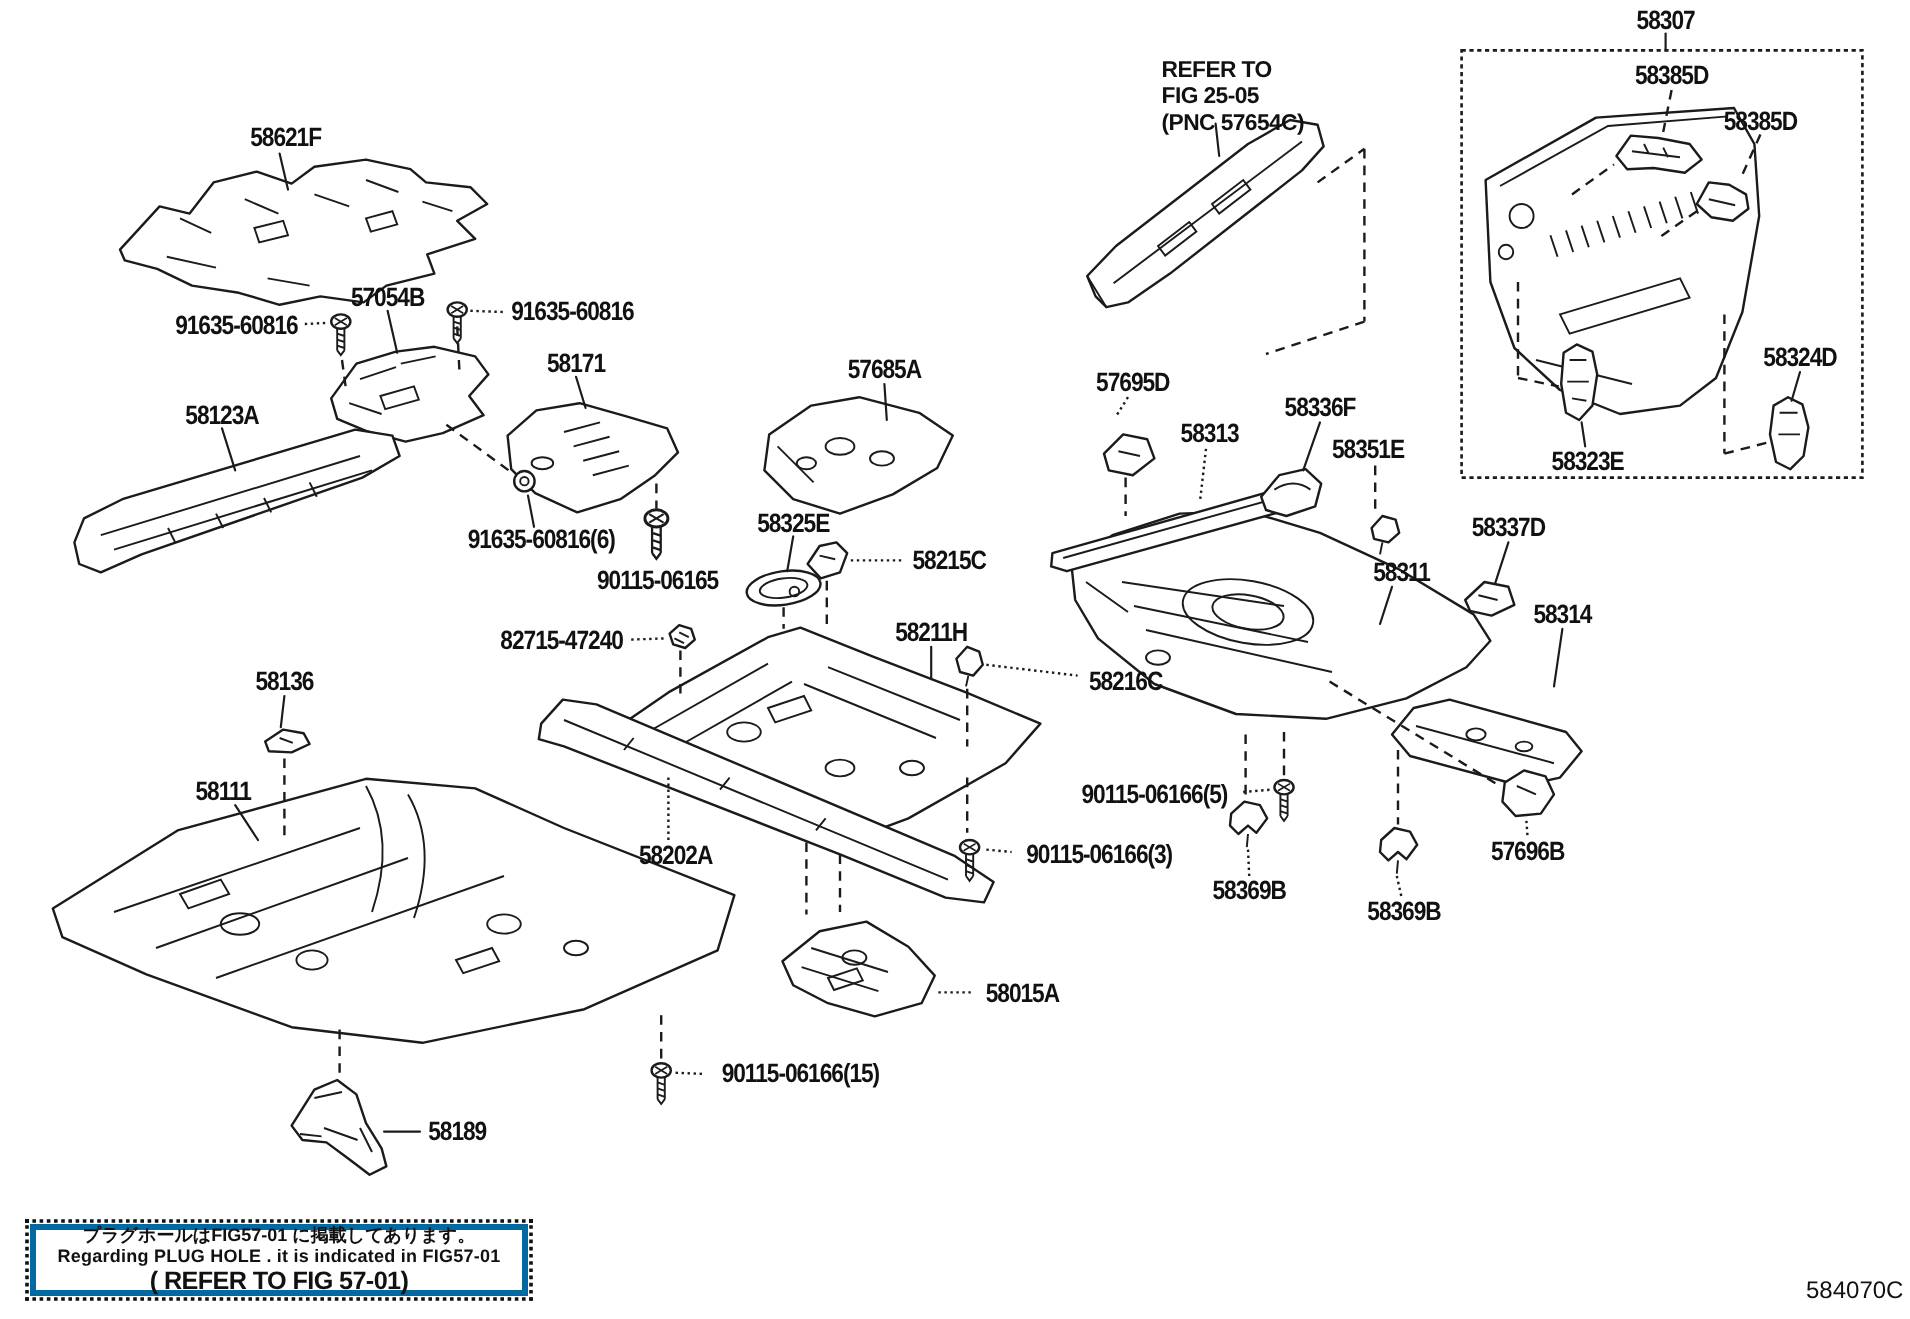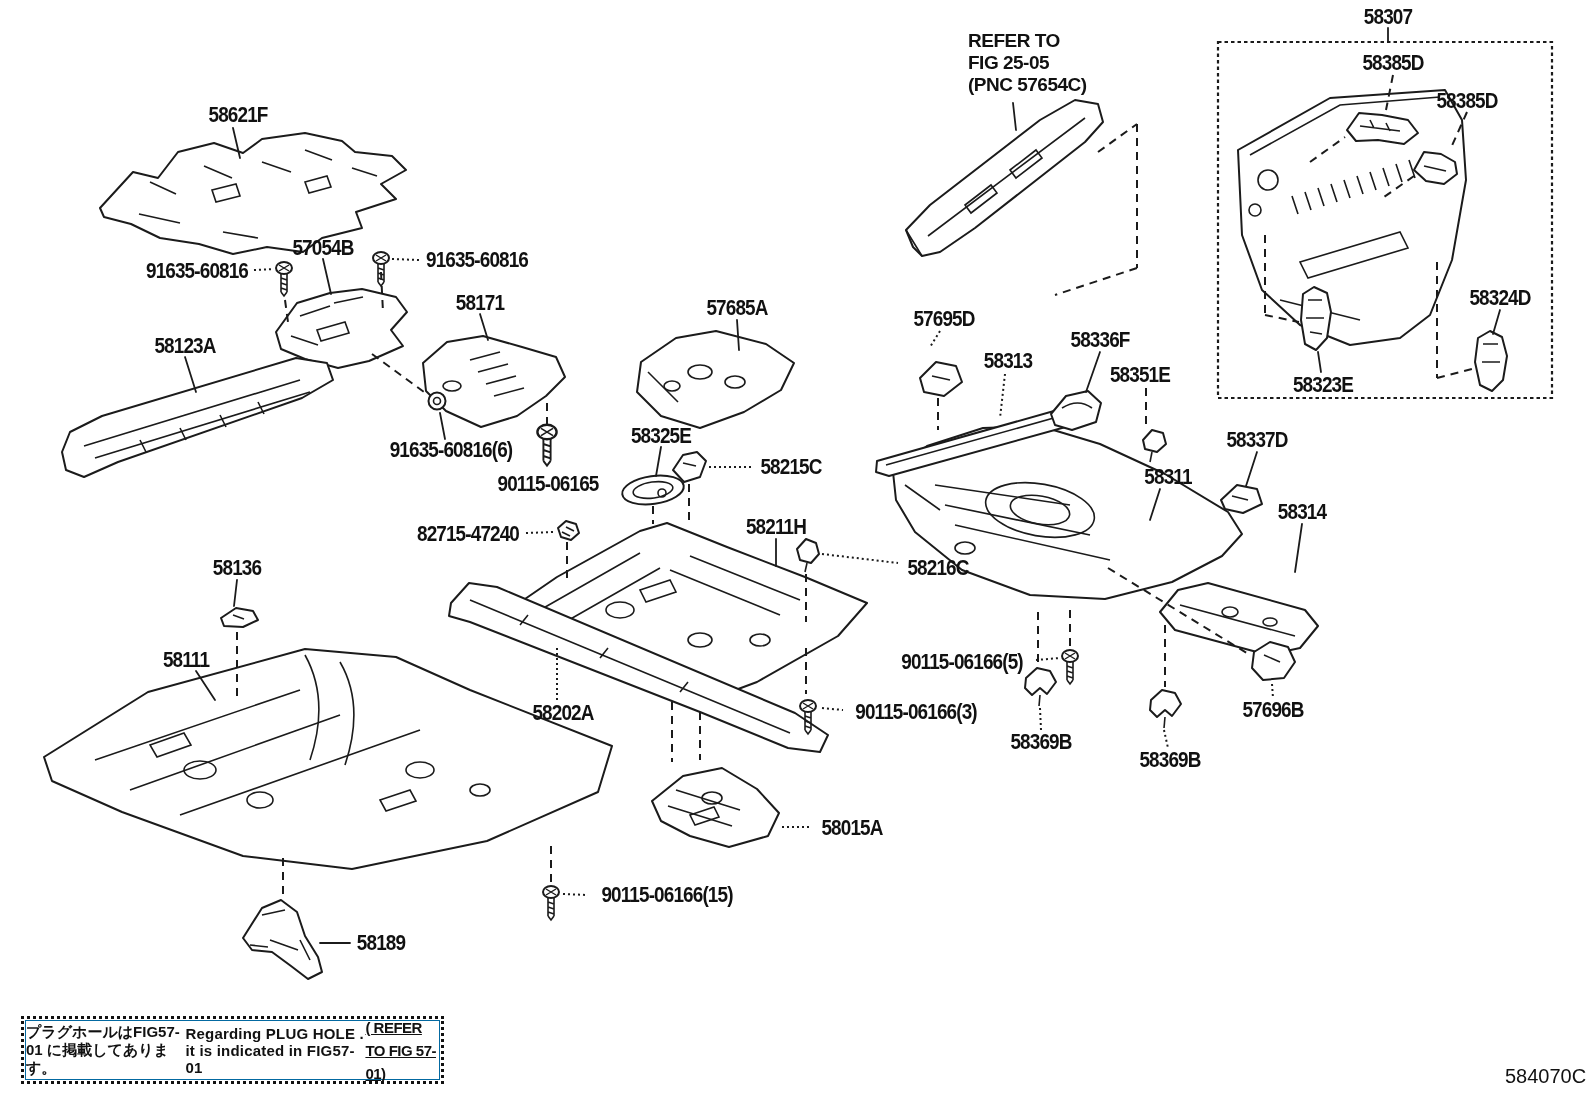--- a/index.html
+++ b/index.html
@@ -11,38 +11,38 @@
   .p{fill:#fff;stroke:#1b1b1b;stroke-width:2;stroke-linejoin:round;stroke-linecap:round;}
   .d{fill:none;stroke:#1b1b1b;stroke-width:1.8;stroke-linecap:round;}
   .dt{fill:none;stroke:#1b1b1b;stroke-width:1.6;}
   .dash{fill:none;stroke:#1b1b1b;stroke-width:2;stroke-dasharray:8 6;}
   .dot{fill:none;stroke:#1b1b1b;stroke-width:2;stroke-dasharray:2 3;}
   .lbl{
     position:absolute;transform:translate(-50%,-50%) scaleX(0.86);
     font-size:22px;font-weight:700;letter-spacing:-1px;white-space:nowrap;color:#111;
   }
   .refer{
-    position:absolute;left:968px;top:30px;font-size:19px;font-weight:700;
+    position:absolute;left:968px;top:48px;font-size:19px;font-weight:700;
     letter-spacing:-0.5px;line-height:22px;white-space:pre;color:#111;
   }
   .diagcode{
     position:absolute;left:1505px;top:1065px;font-size:20px;font-weight:400;
     letter-spacing:0;color:#111;white-space:nowrap;
   }
   #notebox{
     position:absolute;left:21px;top:1016px;width:423px;height:68px;
     border:3px dotted #111;background:#fff;box-sizing:border-box;
   }
   #notebox .inner{
-    position:absolute;inset:1px;border:1px solid #0369a1;box-sizing:border-box;
-    display:flex;flex-direction:row;justify-content:center;align-items:center;
+    position:absolute;inset:1px;border:5px solid #0369a1;box-sizing:border-box;
+    display:flex;flex-direction:column;justify-content:center;align-items:center;
   }
   .note-jp{font-size:15px;font-weight:700;line-height:18px;}
   .note-en{font-size:15px;font-weight:700;line-height:17px;letter-spacing:0.2px;}
-  .note-ref{font-size:15px;font-weight:700;line-height:23px;letter-spacing:-0.5px;text-decoration:underline;}
+  .note-ref{font-size:21px;font-weight:700;line-height:23px;letter-spacing:-0.5px;}
 </style>
 </head>
 <body>
 
 <div id="stage">
 
 <svg id="lineart" viewBox="0 0 1592 1099">
 
   <defs>
     <g id="bolt">

